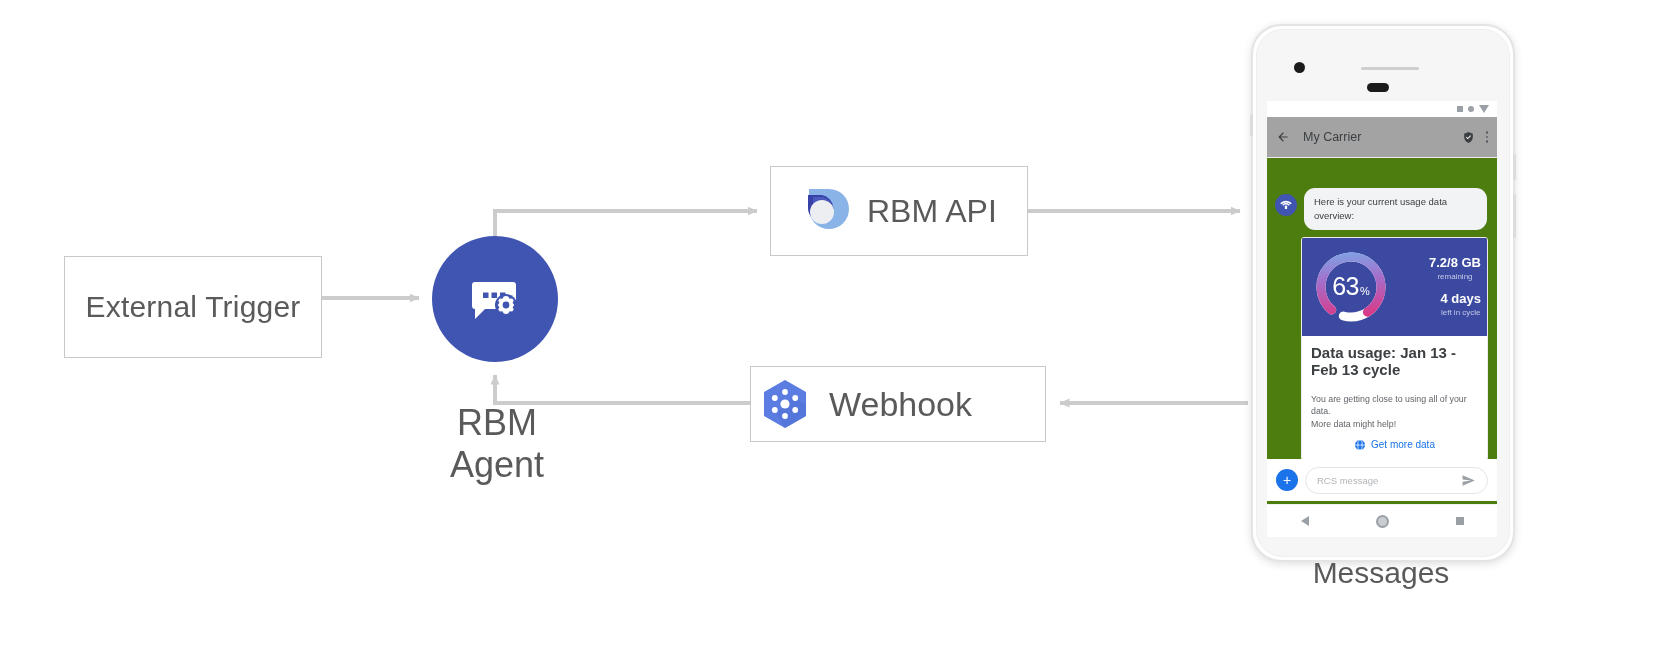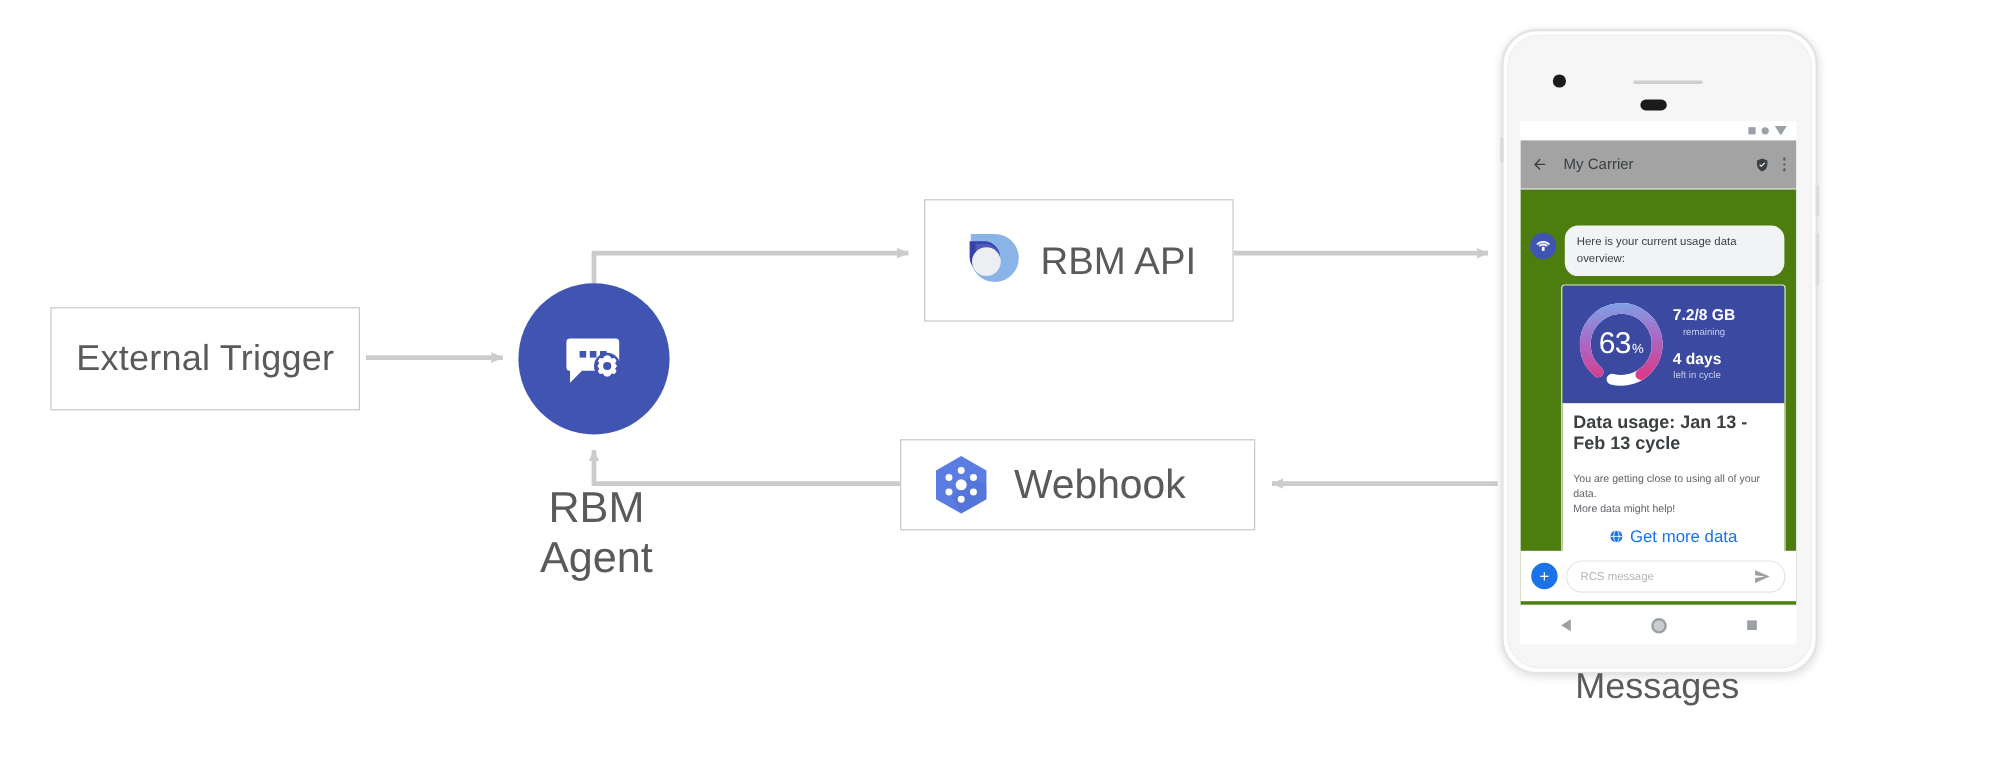--- a/index.html
+++ b/index.html
@@ -5,28 +5,28 @@
   html,body{margin:0;padding:0;background:#ffffff;}
   body{width:1669px;height:652px;position:relative;overflow:hidden;
        font-family:"Liberation Sans","DejaVu Sans",sans-serif;color:#5f6368;}
   .stage{position:absolute;inset:0;}
 
   
   .flowbox{position:absolute;border:1px solid #c8c8c8;background:#fff;
            display:flex;align-items:center;box-sizing:border-box;}
   .flowbox .label{font-weight:300;color:#5a5a5a;white-space:nowrap;}
 
-  #external-trigger{left:42px;top:256px;width:258px;height:86px;
+  #external-trigger{left:64px;top:256px;width:258px;height:102px;
                     justify-content:center;}
   #external-trigger .label{font-size:30px;letter-spacing:.2px;}
 
-  #rbm-api-box{left:770px;top:166px;width:258px;height:102px;padding-left:18px;gap:14px;}
+  #rbm-api-box{left:770px;top:166px;width:258px;height:90px;padding-left:18px;gap:14px;}
   #rbm-api-box .label{font-size:32px;}
 
-  #webhook-box{left:750px;top:366px;width:296px;height:76px;padding-left:20px;gap:14px;}
+  #webhook-box{left:750px;top:366px;width:296px;height:76px;padding-left:4px;gap:14px;}
   #webhook-box .label{font-size:34px;}
 
   
   #rbm-agent-node{position:absolute;left:432px;top:236px;width:126px;height:126px;
                   border-radius:50%;background:#4054b2;
                   display:flex;align-items:center;justify-content:center;}
   #rbm-agent-label{position:absolute;left:412px;top:402px;width:170px;text-align:center;
                    font-size:36px;font-weight:300;color:#5a5a5a;}
 
   
@@ -79,30 +79,30 @@
               line-height:1.45;color:#3c4043;max-width:164px;}
 
   
   #rich-card{margin:7px 9px 0 34px;border:1px solid #ececec;border-radius:3px;overflow:hidden;}
   #card-hero{background:#3b4aa0;height:98px;display:flex;align-items:center;padding:0 6px;}
   #gauge-wrap{position:relative;width:86px;height:86px;flex:0 0 86px;}
   #gauge-text{position:absolute;inset:0;display:flex;align-items:center;justify-content:center;
               color:#fff;}
   #gauge-value{font-size:25px;font-weight:300;letter-spacing:-.5px;}
   #gauge-unit{font-size:11px;font-weight:300;margin-left:1px;align-self:center;padding-top:8px;}
-  #hero-stats{flex:1;display:flex;flex-direction:column;align-items:flex-start;gap:11px;color:#fff;}
+  #hero-stats{flex:1;display:flex;flex-direction:column;align-items:flex-end;gap:11px;color:#fff;}
   .stat-big{font-size:13px;font-weight:bold;line-height:1.1;}
   .stat-small{font-size:8px;color:#c3c9e8;margin-top:2px;}
   .stat-block{text-align:center;}
 
   #card-body{background:#fff;padding:8px 9px 9px 9px;}
   #card-title{font-size:15px;font-weight:bold;color:#3c4043;margin-bottom:15px;}
   #card-desc{font-size:8.8px;line-height:1.45;color:#5f6368;}
   #card-action{display:flex;align-items:center;justify-content:center;gap:5px;margin-top:8px;}
-  #card-action-label{font-size:14px;color:#1a73e8;}
+  #card-action-label{font-size:10px;color:#1a73e8;}
 
   
   #composer{position:absolute;left:0;right:0;bottom:36px;height:42px;display:flex;
             align-items:center;padding:0 9px;gap:7px;background:#fff;}
   #plus-btn{width:22px;height:22px;border-radius:50%;background:#1a73e8;flex:0 0 22px;
             display:flex;align-items:center;justify-content:center;color:#fff;
             font-size:14px;line-height:1;}
   #rcs-input{flex:1;height:25px;border:1px solid #e2e4e6;border-radius:14px;
              display:flex;align-items:center;padding:0 11px;justify-content:flex-end;}
   #rcs-placeholder{font-size:9.5px;color:#b0b4b8;flex:1;}

